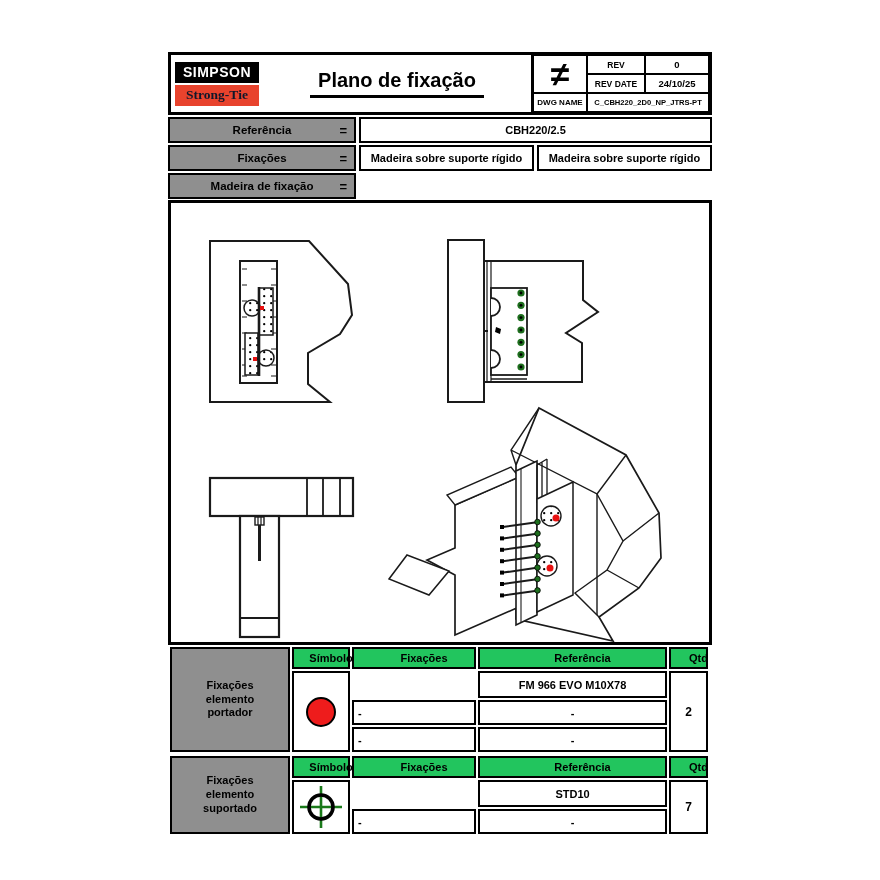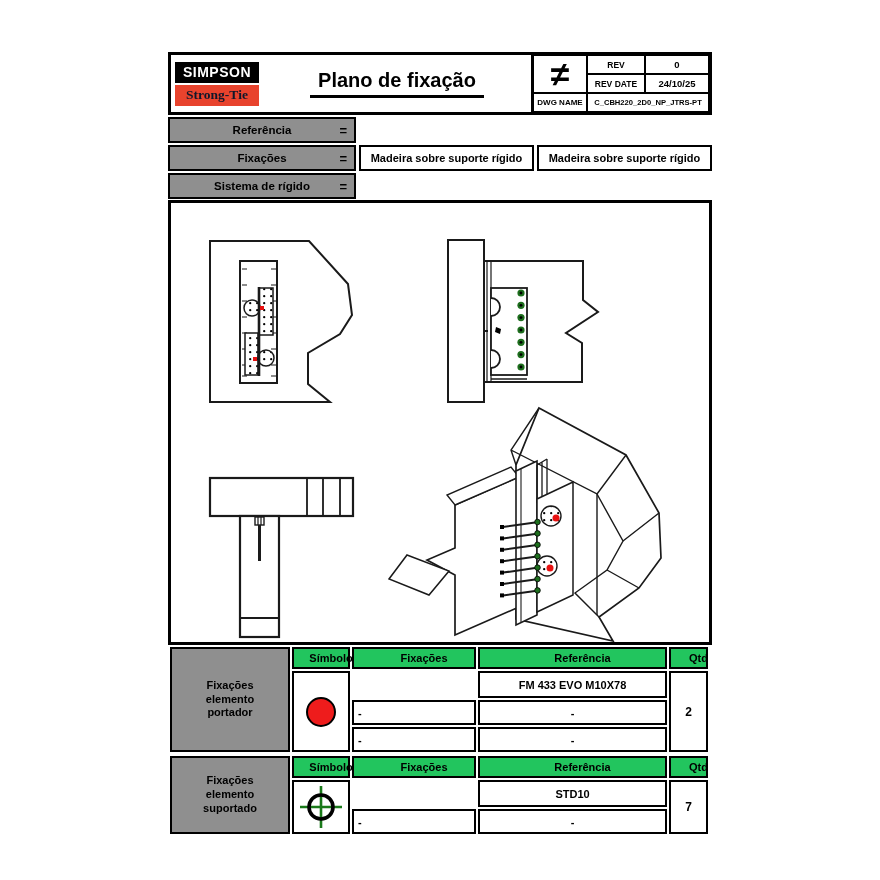--- a/index.html
+++ b/index.html
@@ -67,34 +67,37 @@
         <div class="rev-cell rev-lab" style="grid-row:3;grid-column:1;font-size:8px">DWG NAME</div>
         <div class="rev-cell dwg-val">C_CBH220_2D0_NP_JTRS-PT</div>
       </div>
     </div>
 
     <div class="abs ref-row" style="top:67px">
       <div class="cellb gray ref-label">
         <span>Referência</span>
         <span class="ref-eq">=</span>
       </div>
+      <div class="ref-vals">
+        <div class="cellb ref-val">CBH220/2.5</div>
+      </div>
     </div>
     <div class="abs ref-row" style="top:95px">
       <div class="cellb gray ref-label">
         <span>Fixações</span>
         <span class="ref-eq">=</span>
       </div>
       <div class="ref-vals">
         <div class="cellb ref-val">Madeira sobre suporte rígido</div>
         <div class="cellb ref-val">Madeira sobre suporte rígido</div>
       </div>
     </div>
     <div class="abs ref-row" style="top:123px">
       <div class="cellb gray ref-label">
-        <span>Sistema de rígido</span>
+        <span>Madeira de fixação</span>
         <span class="ref-eq">=</span>
       </div>
     </div>
 
     <div class="abs bx draw-box">
       <svg width="538" height="439" viewBox="0 0 538 439">
         <defs>
           <pattern id="dots" width="7" height="7" patternUnits="userSpaceOnUse">
             <rect width="7" height="7" fill="#fff"></rect>
             <circle cx="2.2" cy="2.2" r="1.15" fill="#000"></circle>
@@ -208,21 +211,21 @@
 portador</div>
       <div class="fcell hdr" style="grid-column:2;grid-row:1">Símbolo</div>
       <div class="fcell hdr" style="grid-column:3;grid-row:1">Fixações</div>
       <div class="fcell hdr" style="grid-column:4;grid-row:1">Referência</div>
       <div class="fcell hdr" style="grid-column:5;grid-row:1">Qtd</div>
 
       <div class="fcell sym-span">
         <div class="red-dot"></div>
       </div>
 
-      <div class="fcell" style="grid-column:4;grid-row:2">FM 433 EVO M10X78</div>
+      <div class="fcell" style="grid-column:4;grid-row:2">FM 966 EVO M10X78</div>
 
       <div class="fcell fix-name" style="grid-column:3;grid-row:3">-</div>
       <div class="fcell" style="grid-column:4;grid-row:3">-</div>
 
       <div class="fcell fix-name" style="grid-column:3;grid-row:4">-</div>
       <div class="fcell" style="grid-column:4;grid-row:4">-</div>
 
       <div class="fcell qty-span">2</div>
     </div>
 

